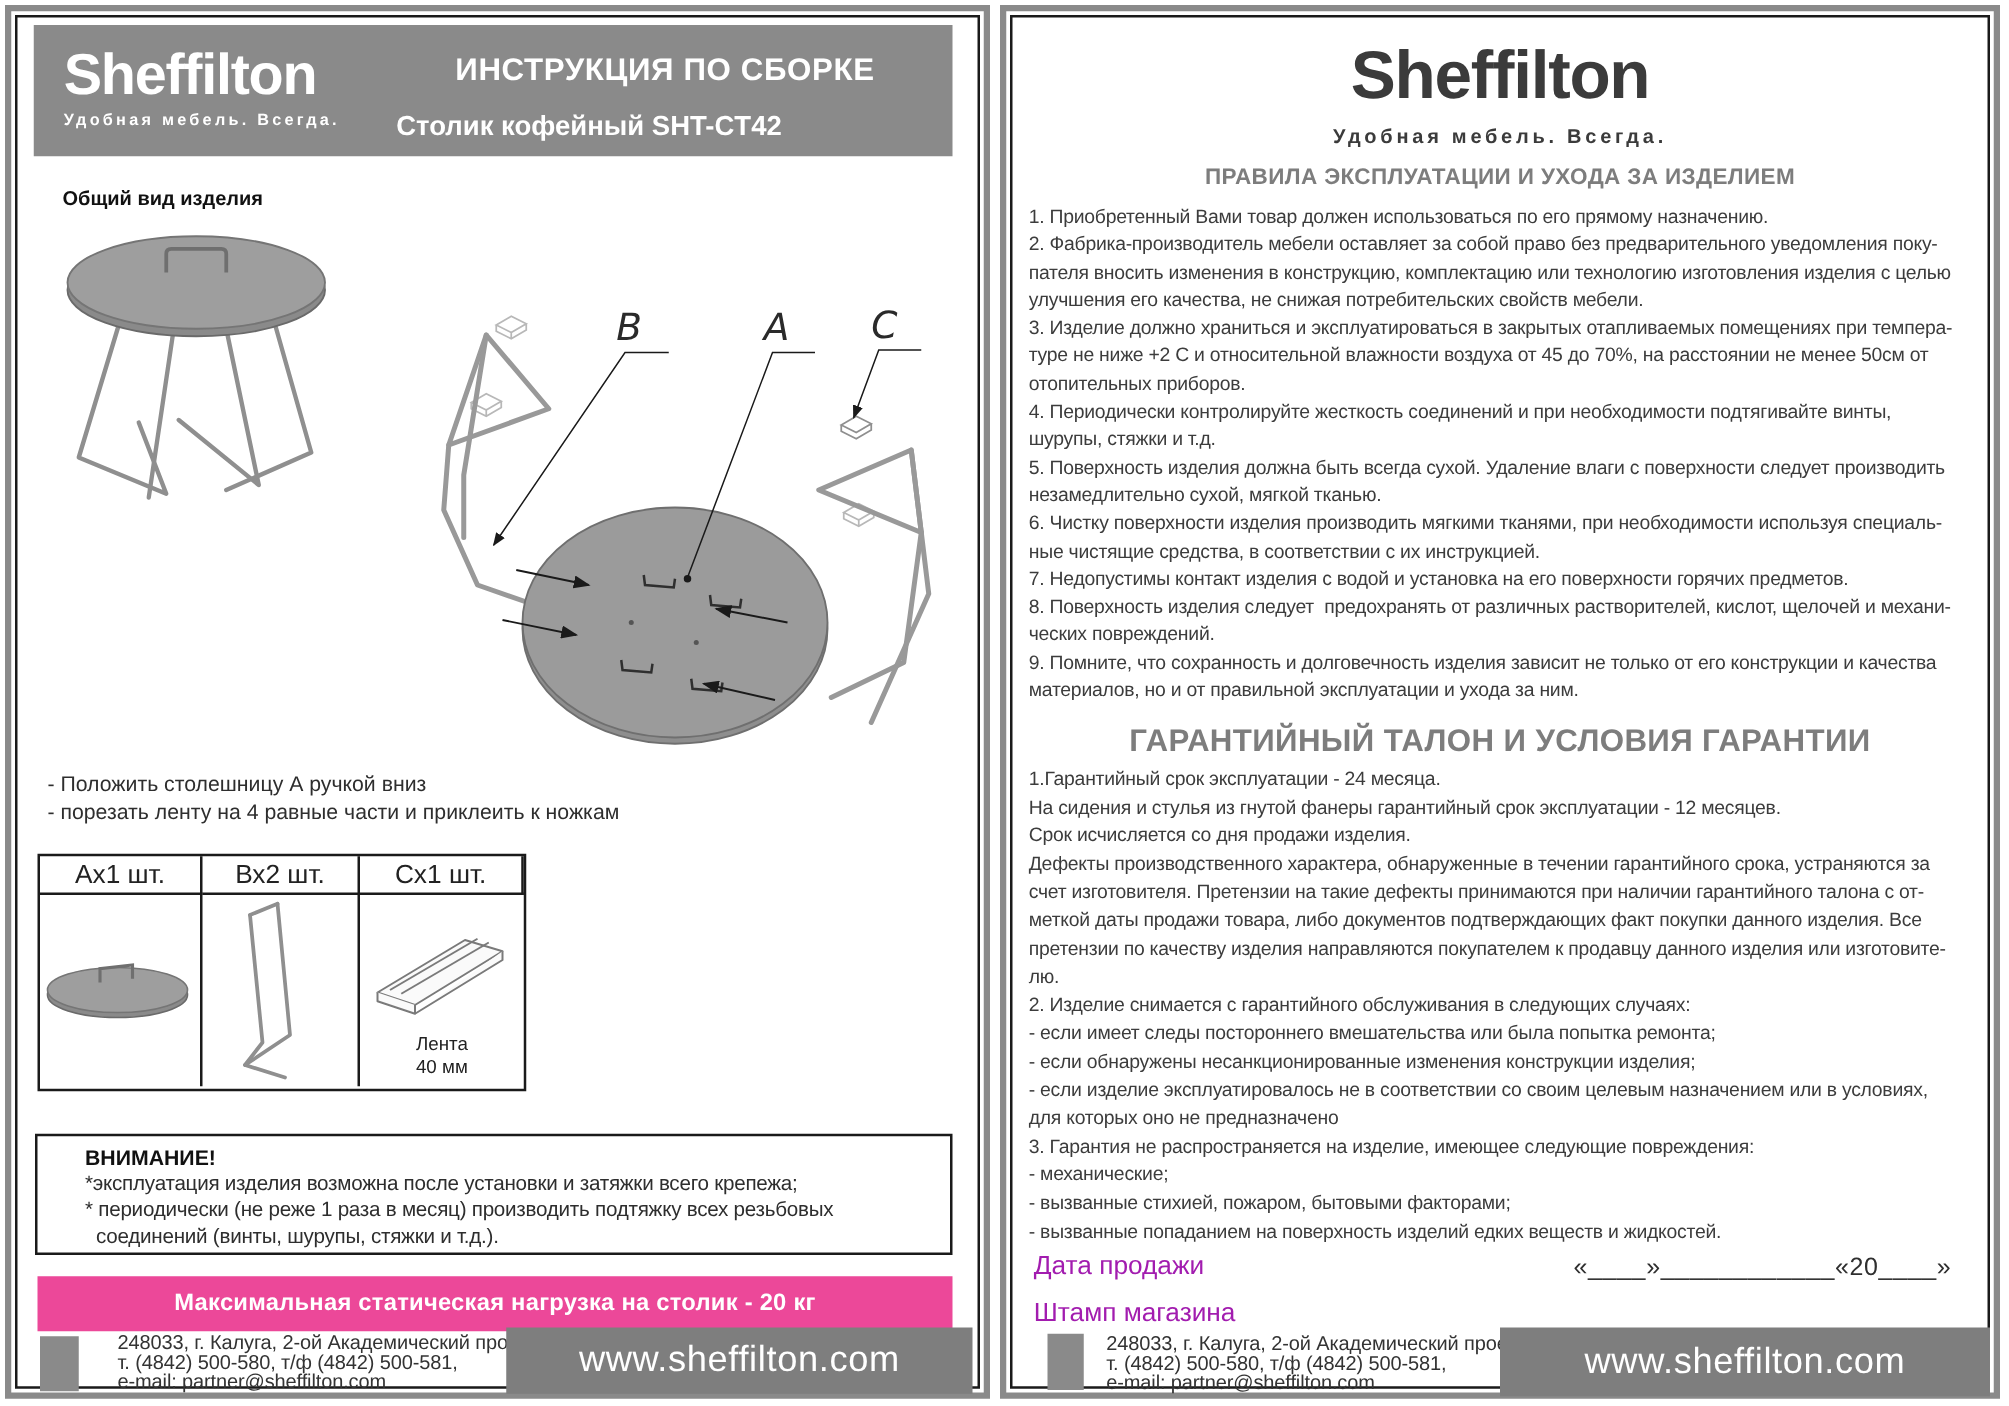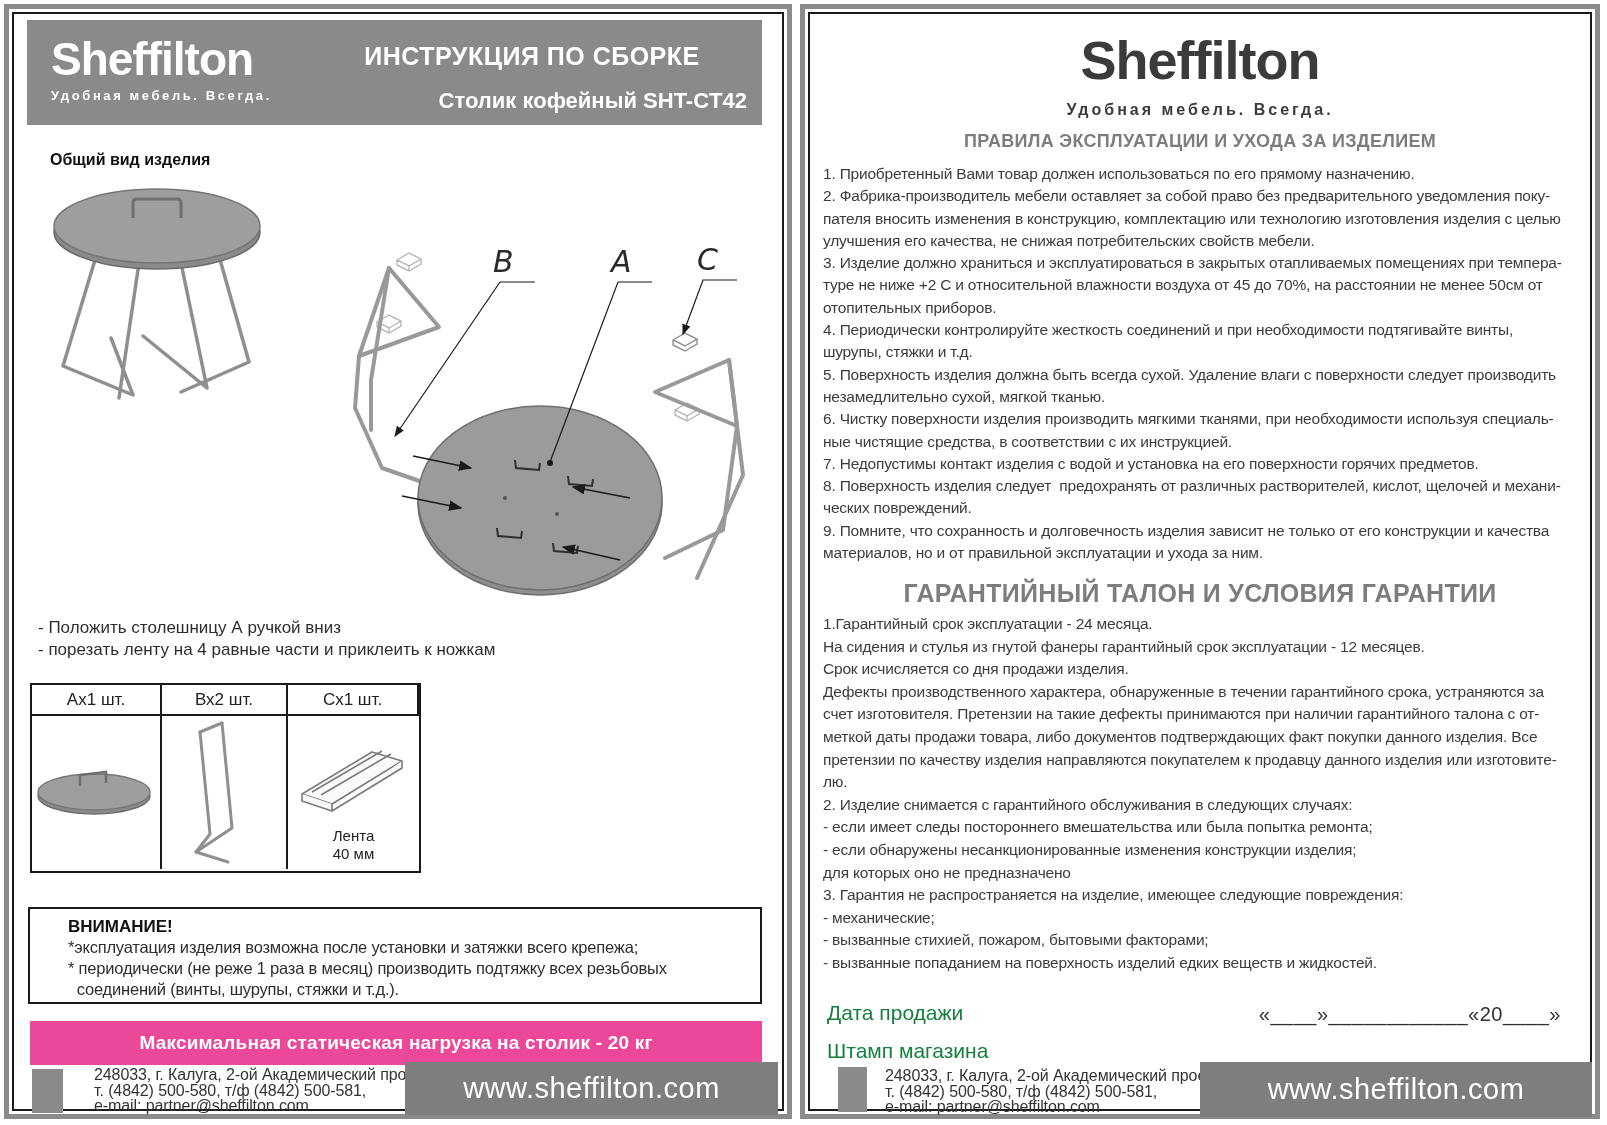--- a/index.html
+++ b/index.html
@@ -6,43 +6,43 @@
   body{font-family:"Liberation Sans",sans-serif;color:#3a3a3a;}
   .canvas{position:relative;width:1607px;height:1125px;background:#fff;overflow:hidden;}
   .page{position:absolute;background:#fff;border:5px solid #8a8a8a;box-sizing:border-box;}
   .page-inner{position:absolute;inset:3px;border:2px solid #1a1a1a;}
   .abs{position:absolute;}
   
   .hdr{background:#8a8a8a;color:#fff;}
   .logo-w{font-weight:bold;font-size:46px;letter-spacing:-1px;line-height:1;}
   .tag-w{font-weight:bold;font-size:13px;letter-spacing:2.6px;margin-top:6px;}
   .hdr-title{font-weight:bold;font-size:25px;letter-spacing:.5px;text-align:center;}
-  .hdr-sub{font-weight:bold;font-size:22px;text-align:right;}
+  .hdr-sub{font-weight:bold;font-size:22px;text-align:left;}
   .sec-label{font-weight:bold;font-size:16px;color:#111;}
   .steps .tline{font-size:17px;line-height:22px;color:#2e2e2e;white-space:pre;}
   .ptable{border:2px solid #1a1a1a;display:grid;grid-template-columns:130px 126px 131px;grid-template-rows:31px 153px;box-sizing:border-box;}
-  .ptable .hcell{border-right:2px solid #1a1a1a;border-bottom:2px solid #1a1a1a;display:flex;align-items:center;justify-content:center;font-size:17px;color:#222;}
+  .ptable .hcell{border-right:2px solid #1a1a1a;border-bottom:2px solid #1a1a1a;display:flex;align-items:center;justify-content:center;font-size:21px;color:#222;}
   .ptable .hcell:last-child,.ptable .bcell:last-child{border-right:none;}
   .ptable .bcell{border-right:2px solid #1a1a1a;position:relative;}
   .tape-note{position:absolute;left:0;right:0;bottom:6px;text-align:center;font-size:15px;line-height:18px;color:#222;}
   .warnbox{border:2px solid #1a1a1a;box-sizing:border-box;padding:8px 0 0 38px;}
   .warn-title{font-weight:bold;font-size:17px;color:#111;}
   .warnbox .tline{font-size:16.5px;line-height:21px;color:#2e2e2e;white-space:pre;letter-spacing:-.2px;}
   .loadbar{background:#ec4899;color:#fff;font-weight:bold;font-size:19px;display:flex;align-items:center;justify-content:center;letter-spacing:.2px;}
   .addr .tline{font-size:16px;line-height:15.5px;color:#333;letter-spacing:-.1px;}
   .sq{background:#8a8a8a;}
   .wwwbar{background:#7e7e7e;color:#fff;display:flex;align-items:center;justify-content:center;font-size:29px;letter-spacing:.5px;}
   
   .logo-d{font-weight:bold;font-size:54px;color:#3b3b3b;letter-spacing:-1px;text-align:center;line-height:1;}
   .tag-d{font-weight:bold;font-size:16px;color:#3b3b3b;letter-spacing:3px;text-align:center;}
   .gray-title{font-weight:bold;color:#7d7d7d;text-align:center;letter-spacing:.3px;}
   .rules .tline,.warr .tline{font-size:15.5px;color:#3c3c3c;white-space:pre;letter-spacing:-.2px;}
   .rules .tline{line-height:22.3px;height:22.3px;}
   .warr .tline{line-height:22.6px;height:22.6px;}
-  .date-label,.stamp-label{font-size:21px;color:#15803d;}
+  .date-label,.stamp-label{font-size:21px;color:#a21caf;}
   .date-blank{font-size:20px;color:#2f2f2f;letter-spacing:.5px;}
   svg{display:block;}
 </style>
 </head>
 <body>
 
 <div class="canvas">
 
   <div class="page" style="left:4px;top:4px;width:788px;height:1115px;">
     <div class="page-inner"></div>
@@ -228,20 +228,21 @@
         <div class="tline">На сидения и стулья из гнутой фанеры гарантийный срок эксплуатации - 12 месяцев.</div>
         <div class="tline">Срок исчисляется со дня продажи изделия.</div>
         <div class="tline">Дефекты производственного характера, обнаруженные в течении гарантийного срока, устраняются за</div>
         <div class="tline">счет изготовителя. Претензии на такие дефекты принимаются при наличии гарантийного талона с от-</div>
         <div class="tline">меткой даты продажи товара, либо документов подтверждающих факт покупки данного изделия. Все</div>
         <div class="tline">претензии по качеству изделия направляются покупателем к продавцу данного изделия или изготовите-</div>
         <div class="tline">лю.</div>
         <div class="tline">2. Изделие снимается с гарантийного обслуживания в следующих случаях:</div>
         <div class="tline">- если имеет следы постороннего вмешательства или была попытка ремонта;</div>
         <div class="tline">- если обнаружены несанкционированные изменения конструкции изделия;</div>
+        <div class="tline">- если изделие эксплуатировалось не в соответствии со своим целевым назначением или в условиях,</div>
         <div class="tline">для которых оно не предназначено</div>
         <div class="tline">3. Гарантия не распространяется на изделие, имеющее следующие повреждения:</div>
         <div class="tline">- механические;</div>
         <div class="tline">- вызванные стихией, пожаром, бытовыми факторами;</div>
         <div class="tline">- вызванные попаданием на поверхность изделий едких веществ и жидкостей.</div>
       </div>
 
     <div class="abs date-label" style="left:22px;top:992px;">Дата продажи</div>
     <div class="abs date-blank" style="right:34px;top:994px;">«____»____________«20____»</div>
 

